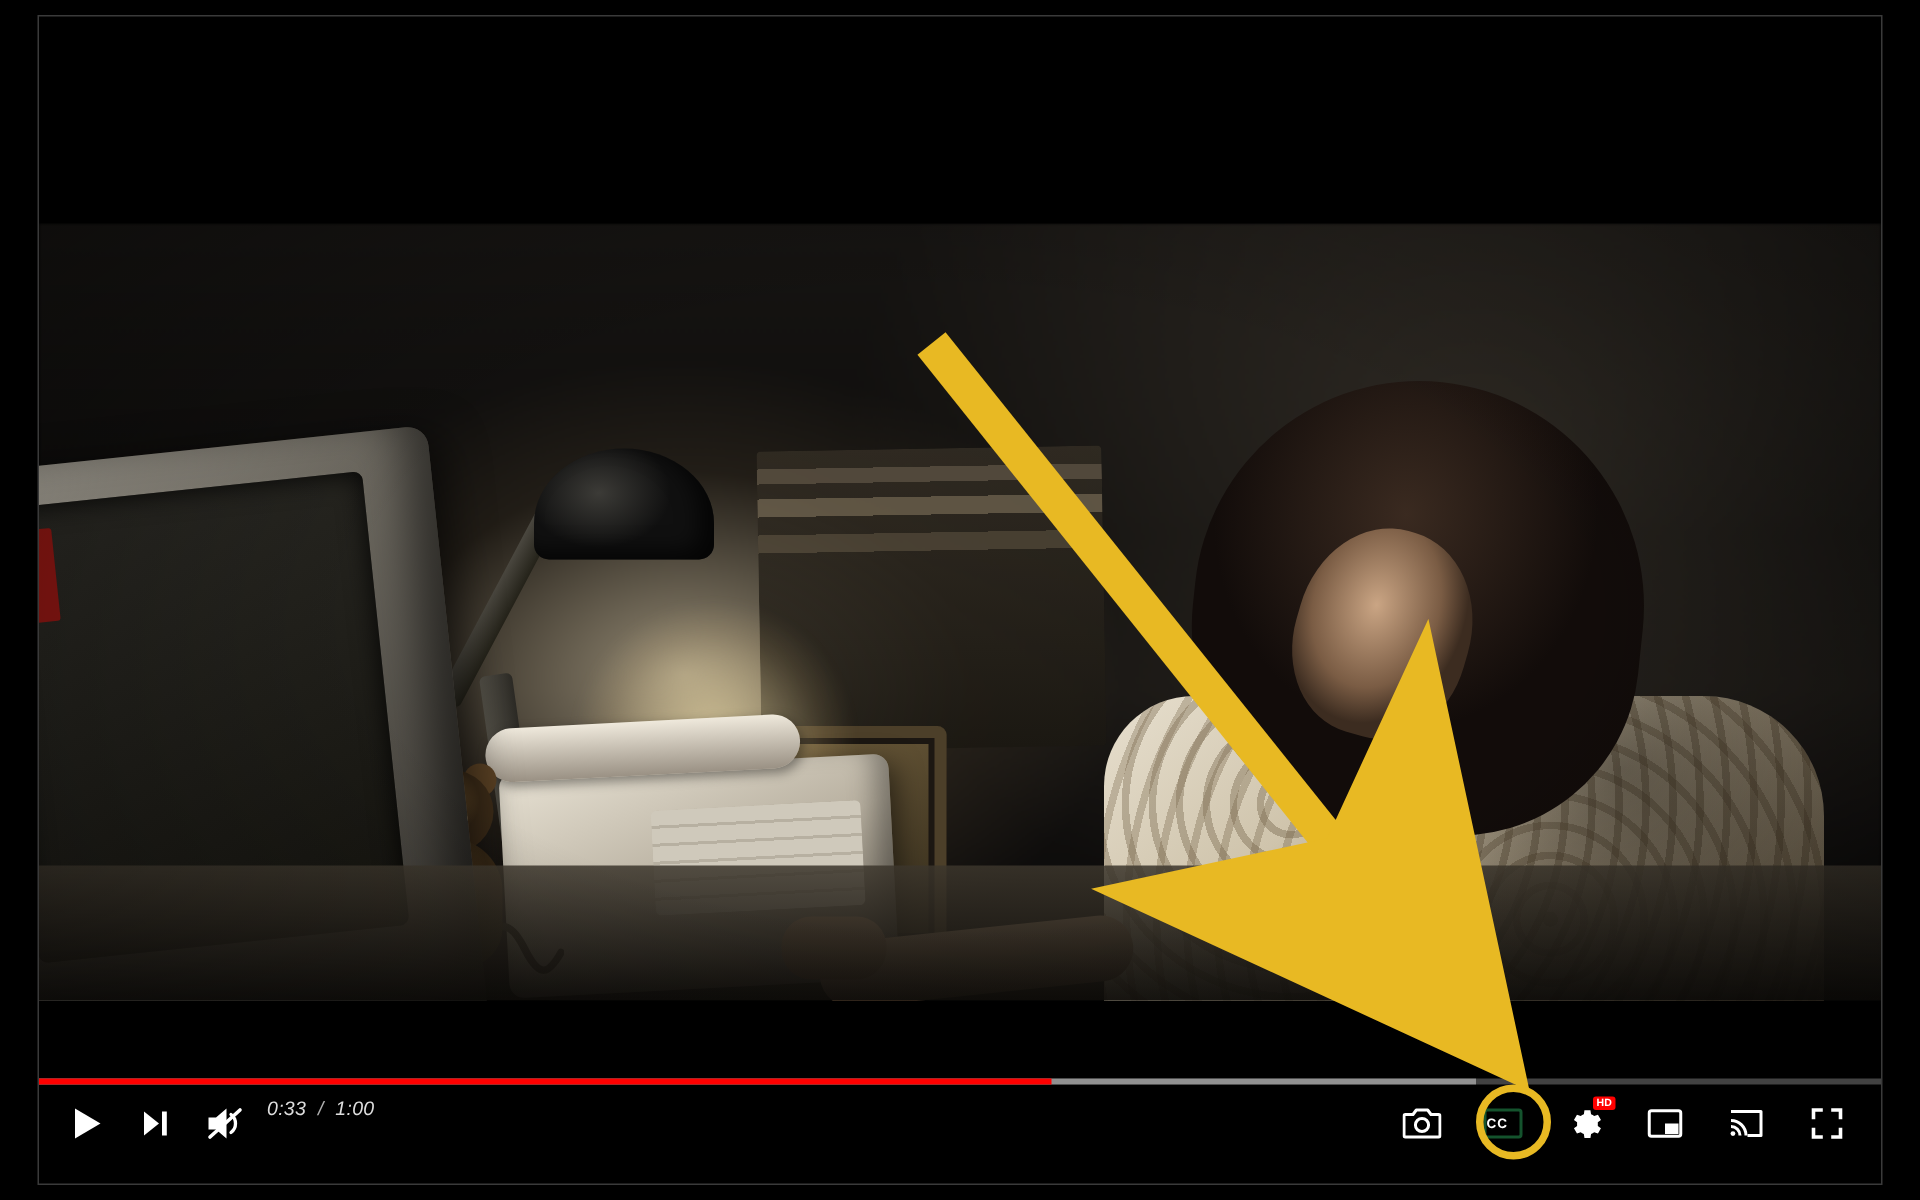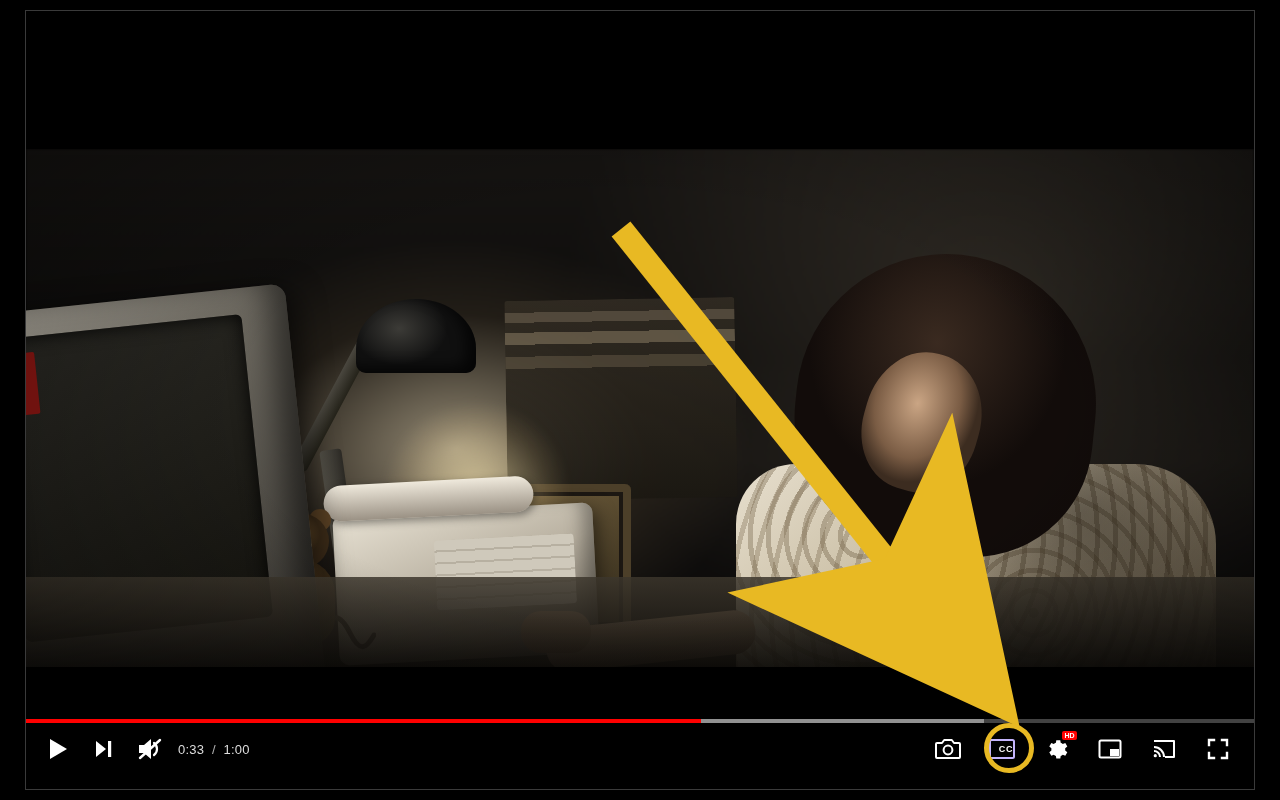--- a/index.html
+++ b/index.html
@@ -64,27 +64,27 @@
   .forearm{position:absolute;left:30px;top:392px;width:210px;height:44px;border-radius:24px;background:linear-gradient(180deg,#c7a383,#6b5038);transform:rotate(-6deg);}
   .hand{position:absolute;left:230px;top:380px;width:70px;height:42px;border-radius:20px;background:linear-gradient(180deg,#c7a383,#75553a);}
   .desk{position:absolute;left:0;bottom:0;width:100%;height:90px;background:linear-gradient(180deg,rgba(60,54,44,0.85),rgba(15,13,10,0.95));}
   
   .progress{position:absolute;left:0;right:0;top:708px;height:4px;}
   .progress .track{position:absolute;inset:0;background:rgba(255,255,255,0.26);}
   .progress .buffer{position:absolute;left:0;top:0;bottom:0;background:rgba(255,255,255,0.42);}
   .progress .played{position:absolute;left:0;top:0;bottom:0;background:#ff0000;}
   
   .controls{position:absolute;left:0;right:0;top:714px;height:48px;display:flex;align-items:center;color:#fff;}
-  .controls .left{display:flex;align-items:center;gap:10px;padding-left:14px;}
+  .controls .left{display:flex;gap:10px;padding-left:14px;font-style:italic;}
   .controls .right{margin-left:auto;display:flex;align-items:center;gap:18px;padding-right:18px;}
   .ctrl{display:flex;align-items:center;justify-content:center;width:36px;height:36px;cursor:pointer;position:relative;color:#fff;}
   .ctrl svg{display:block;}
   .time{font-size:13px;color:#ddd;letter-spacing:0.2px;}
   .sep{opacity:0.8;margin:0 4px;}
-  .cc-box{width:22px;height:15px;border:2px solid #c4b5fd;border-radius:2.5px;display:flex;align-items:center;justify-content:flex-end;font-size:9px;font-weight:800;letter-spacing:0.6px;padding-top:0.5px;}
+  .cc-box{width:22px;height:15px;border:2px solid #14532d;border-radius:2.5px;display:flex;align-items:center;justify-content:flex-start;font-size:9px;font-weight:800;letter-spacing:0.6px;padding-top:0.5px;}
   .hd-badge{position:absolute;top:0;right:-3px;background:#ff0000;color:#fff;font-size:7px;font-weight:700;padding:0.5px 2.5px;border-radius:2px;line-height:1.15;}
   
   .annot{position:absolute;inset:0;pointer-events:none;}
   .annot-circle{position:absolute;width:50px;height:50px;border:5px solid #e8b923;border-radius:50%;box-sizing:border-box;}
   .annot-arrow{position:absolute;}
 </style>
 </head>
 <body>
 
 <div class="stage">

